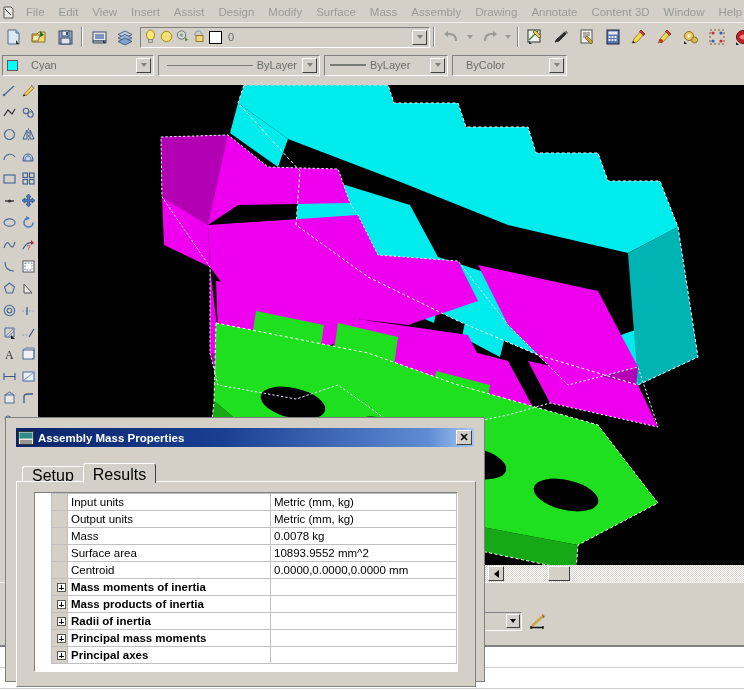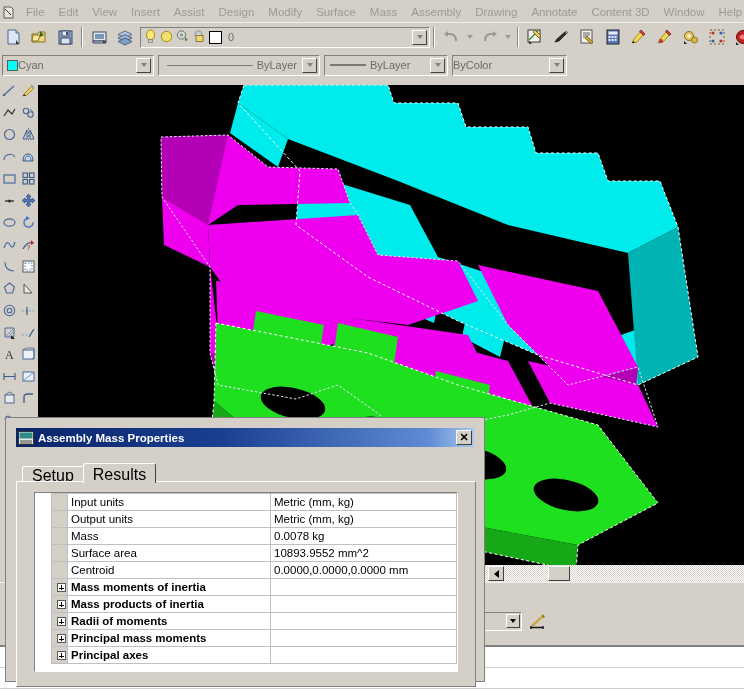--- a/index.html
+++ b/index.html
@@ -68,21 +68,21 @@
     position: absolute; left: 0; top: 51px; width: 744px; height: 28px;
     background: #d4d0c8; display: flex; align-items: center;
     padding-left: 2px;
   }
   .prop-combo {
     height: 21px; background: #d4d0c8;
     border: 1px solid #808080; border-right-color:#fff; border-bottom-color:#fff;
     position: relative; display: flex; align-items: center;
     margin-right: 4px; flex: 0 0 auto;
   }
-  .prop-combo .pc-text { font-size: 11px; color: #6b6b66; padding-left: 0; text-align: center; }
+  .prop-combo .pc-text { font-size: 11px; color: #6b6b66; padding-left: 13px; text-align: center; }
   .swatch-cyan { width: 11px; height: 11px; background: #00ffff; border: 1px solid #5a5a55; margin-left: 4px; }
   .line-preview { flex: 1; height: 1px; background: #7a7a75; margin: 0 4px 0 8px; }
   .pc-right-label { font-size: 11px; color: #6b6b66; padding-right: 22px; }
 
   
   .leftpal {
     position: absolute; top: 79px; width: 19px;
     background: #d4d0c8; overflow: hidden;
   }
   #leftpal-a { left: 0; height: 611px; }
@@ -817,21 +817,21 @@
                   <td class="label grp">Mass moments of inertia</td>
                   <td class="value"></td>
                 </tr>
                 <tr>
                   <td class="expcol"><span class="plusbox"></span></td>
                   <td class="label grp">Mass products of inertia</td>
                   <td class="value"></td>
                 </tr>
                 <tr>
                   <td class="expcol"><span class="plusbox"></span></td>
-                  <td class="label grp">Radii of moments</td>
+                  <td class="label grp">Radii of inertia</td>
                   <td class="value"></td>
                 </tr>
                 <tr>
                   <td class="expcol"><span class="plusbox"></span></td>
                   <td class="label grp">Principal mass moments</td>
                   <td class="value"></td>
                 </tr>
                 <tr>
                   <td class="expcol"><span class="plusbox"></span></td>
                   <td class="label grp">Principal axes</td>

